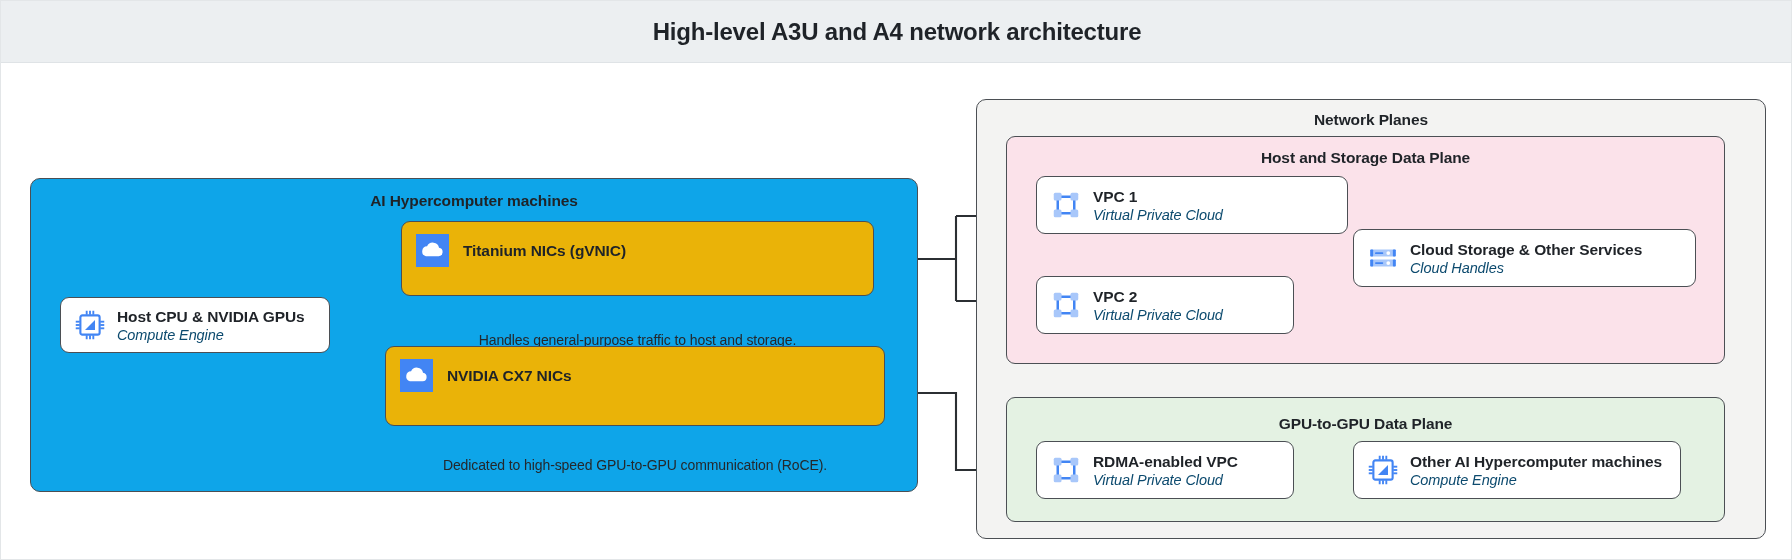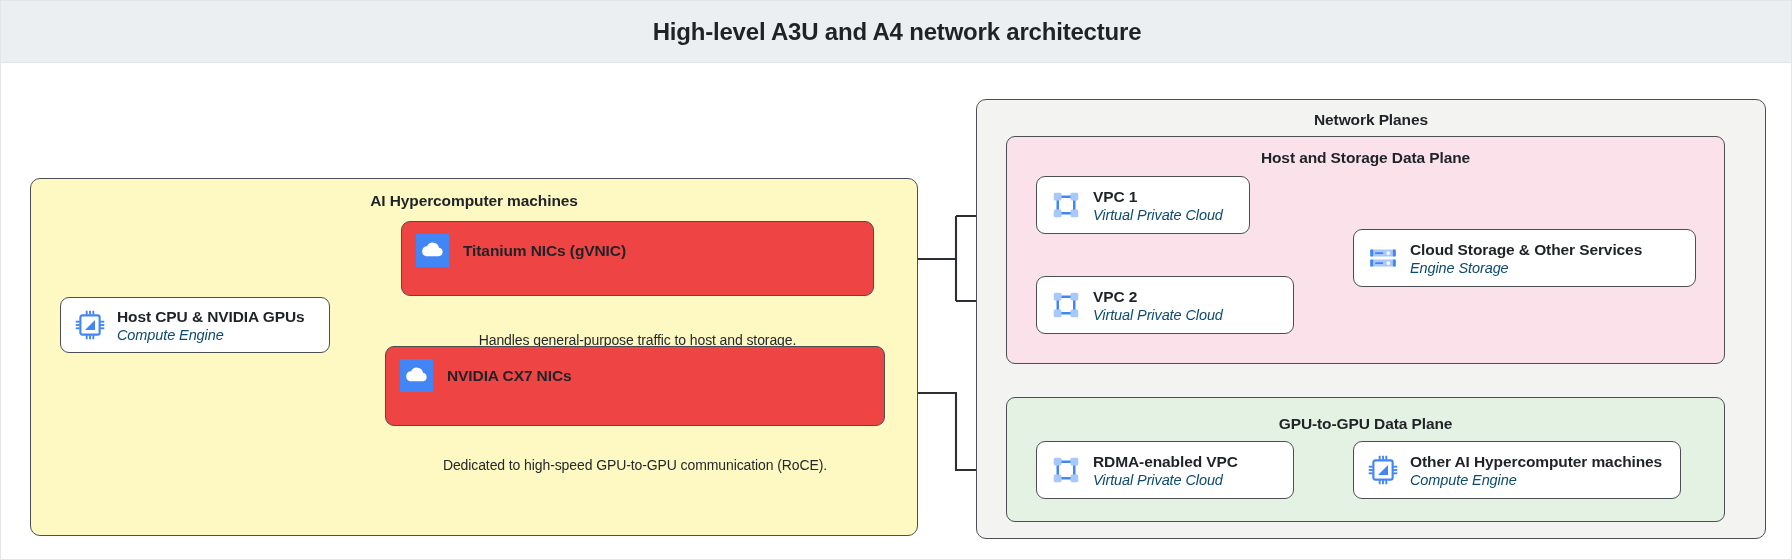--- a/index.html
+++ b/index.html
@@ -51,22 +51,22 @@
     left: 0;
     width: 100%;
     text-align: center;
     font-size: 15.5px;
     font-weight: bold;
     color: #1f2328;
     letter-spacing: -0.1px;
   }
   #grp-machines {
     left: 29px; top: 177px;
-    width: 888px; height: 358px;
-    background: #fef9c3;
+    width: 888px; height: 314px;
+    background: #0ea5e9;
   }
   #grp-machines > .group-title { top: 13px; }
 
   #grp-planes {
     left: 975px; top: 98px;
     width: 790px; height: 440px;
     background: #f3f3f2;
   }
   #grp-planes > .group-title { top: 11px; }
 
@@ -117,21 +117,21 @@
     color: #0c4a6e;
     white-space: nowrap;
     letter-spacing: -0.1px;
     font-style: italic;
   }
 
   
   .nic {
     position: absolute;
     box-sizing: border-box;
-    background: #ef4444;
+    background: #eab308;
     border: 1.6px solid #4b4f54;
     border-radius: 9px;
     display: flex;
     flex-direction: column;
     gap: 20px;
   }
   .nic .nic-head {
     display: flex;
     align-items: center;
     gap: 14px;
@@ -158,21 +158,21 @@
     color: #24282c;
     padding: 15px 14px;
     letter-spacing: -0.1px;
   }
 
   
   #node-host      { left: 59px;  top: 296px; width: 270px; height: 56px; }
   #nic-titanium   { left: 400px; top: 220px; width: 473px; height: 75px; }
   #nic-cx7        { left: 384px; top: 345px; width: 500px; height: 80px; }
 
-  #node-vpc1      { left: 1035px; top: 175px; width: 214px; height: 58px; }
+  #node-vpc1      { left: 1035px; top: 175px; width: 312px; height: 58px; }
   #node-vpc2      { left: 1035px; top: 275px; width: 258px; height: 58px; }
   #node-storage   { left: 1352px; top: 228px; width: 343px; height: 58px; }
 
   #node-rdma      { left: 1035px; top: 440px; width: 258px; height: 58px; }
   #node-other     { left: 1352px; top: 440px; width: 328px; height: 58px; }
 
   
   .icon { flex: 0 0 auto; display: block; }
   .icon svg { display: block; }
 
@@ -342,21 +342,21 @@
           <rect x="1.8" y="13.2" width="20.4" height="5.6" rx="1" fill="#a8c7fa"></rect>
           <rect x="1.8" y="13.2" width="2.3" height="5.6" rx="0.6" fill="#4285f4"></rect>
           <rect x="19.9" y="13.2" width="2.3" height="5.6" rx="0.6" fill="#4285f4"></rect>
           <rect x="5.6" y="15.3" width="6.6" height="1.5" rx="0.7" fill="#4285f4"></rect>
           <circle cx="16.2" cy="16" r="1.5" fill="#ffffff"></circle>
         </g>
       </svg>
     </span>
     <span class="labels">
       <span class="ttl">Cloud Storage &amp; Other Services</span>
-      <span class="sub">Engine Storage</span>
+      <span class="sub">Cloud Handles</span>
     </span>
   </div>
 
   <div class="node" id="node-rdma">
     <span class="icon">
       <svg width="30" height="30" viewBox="0 0 24 24">
         <rect x="5.4" y="5.4" width="13.2" height="13.2" rx="1.4" fill="none" stroke="#4285f4" stroke-width="2"></rect>
         <g fill="#a8c7fa">
           <rect x="2.2" y="2.2" width="6.2" height="6.2" rx="1.2"></rect>
           <rect x="15.6" y="2.2" width="6.2" height="6.2" rx="1.2"></rect>

